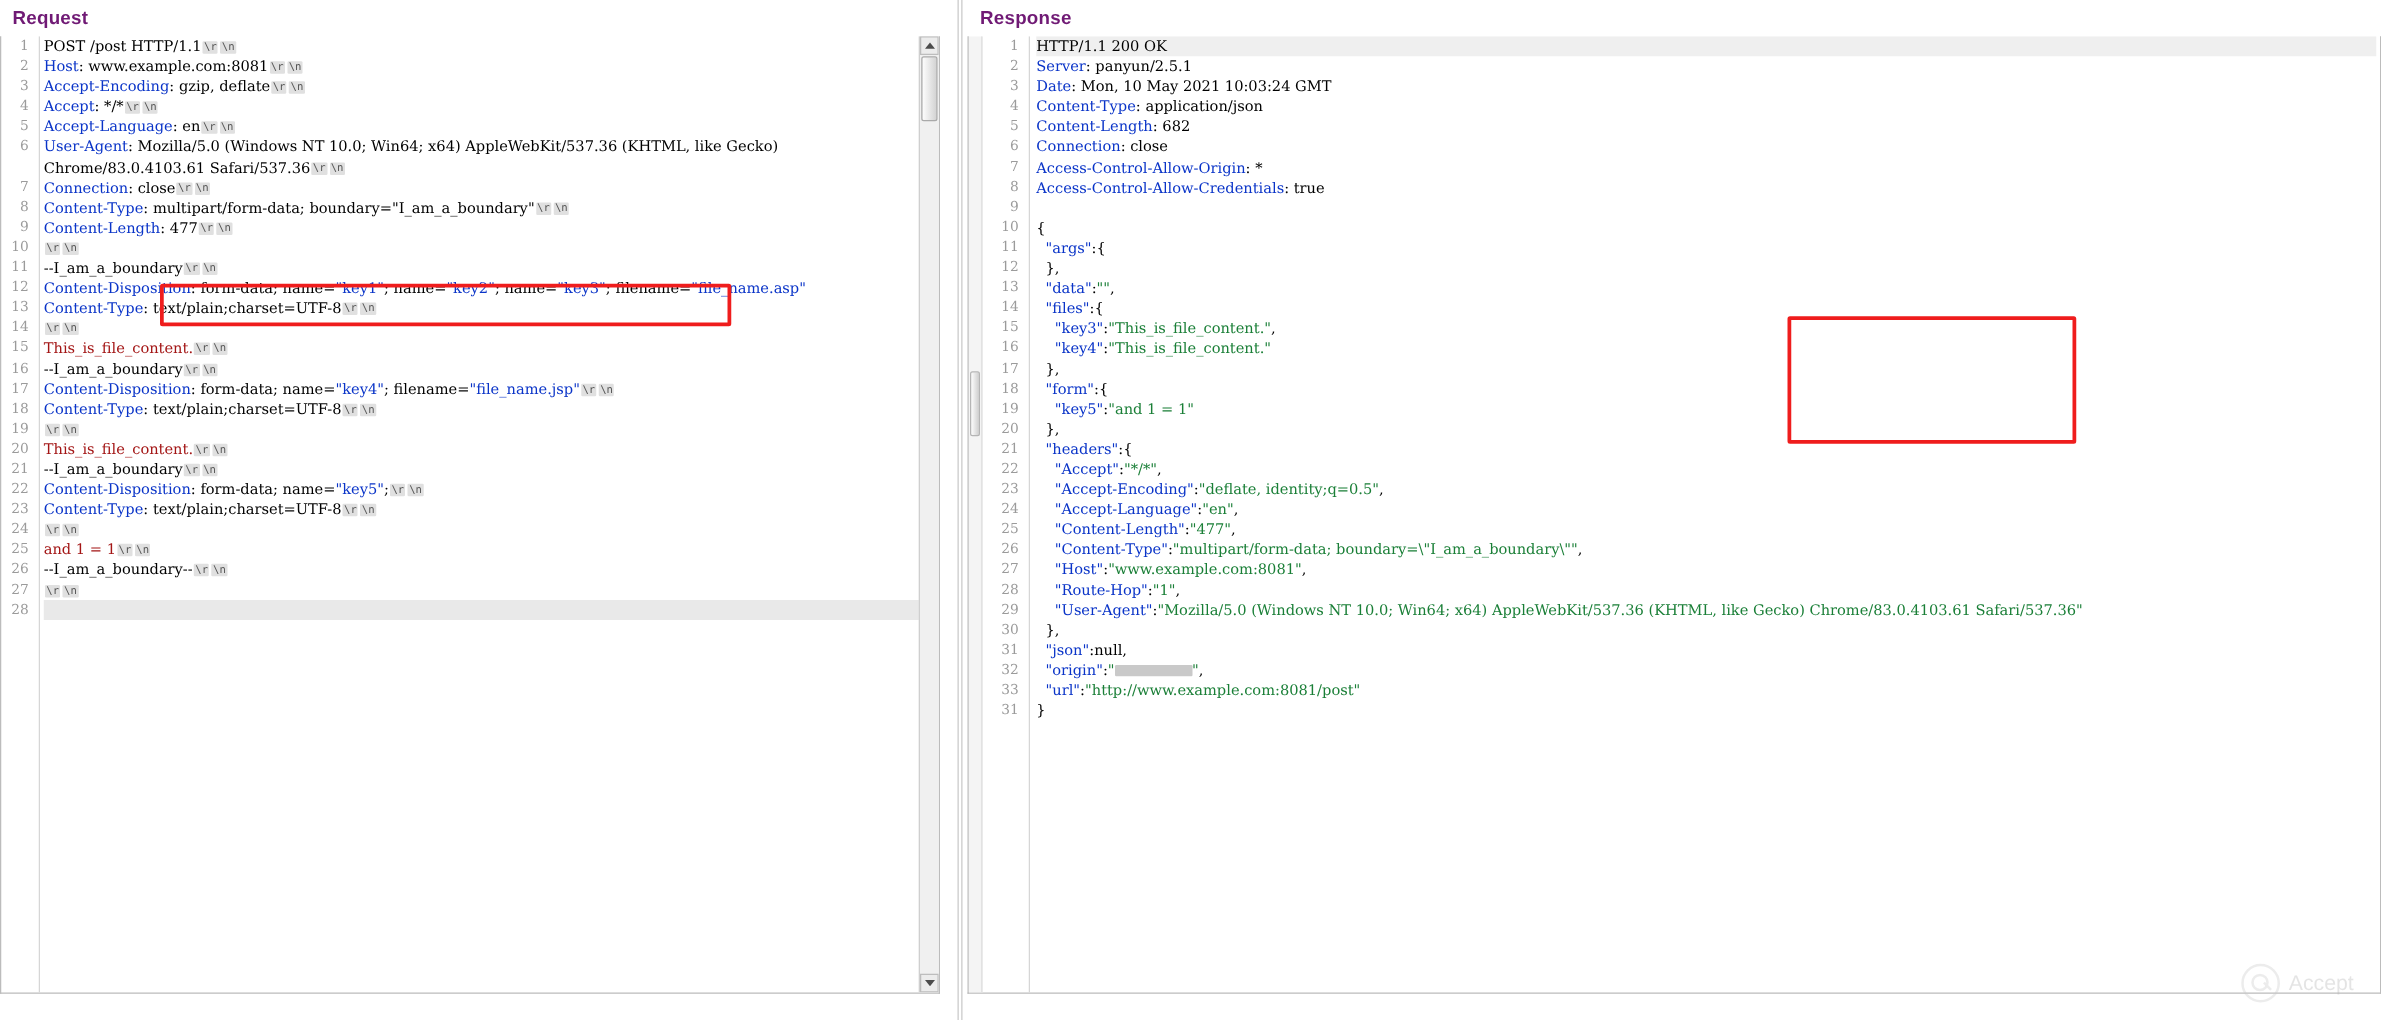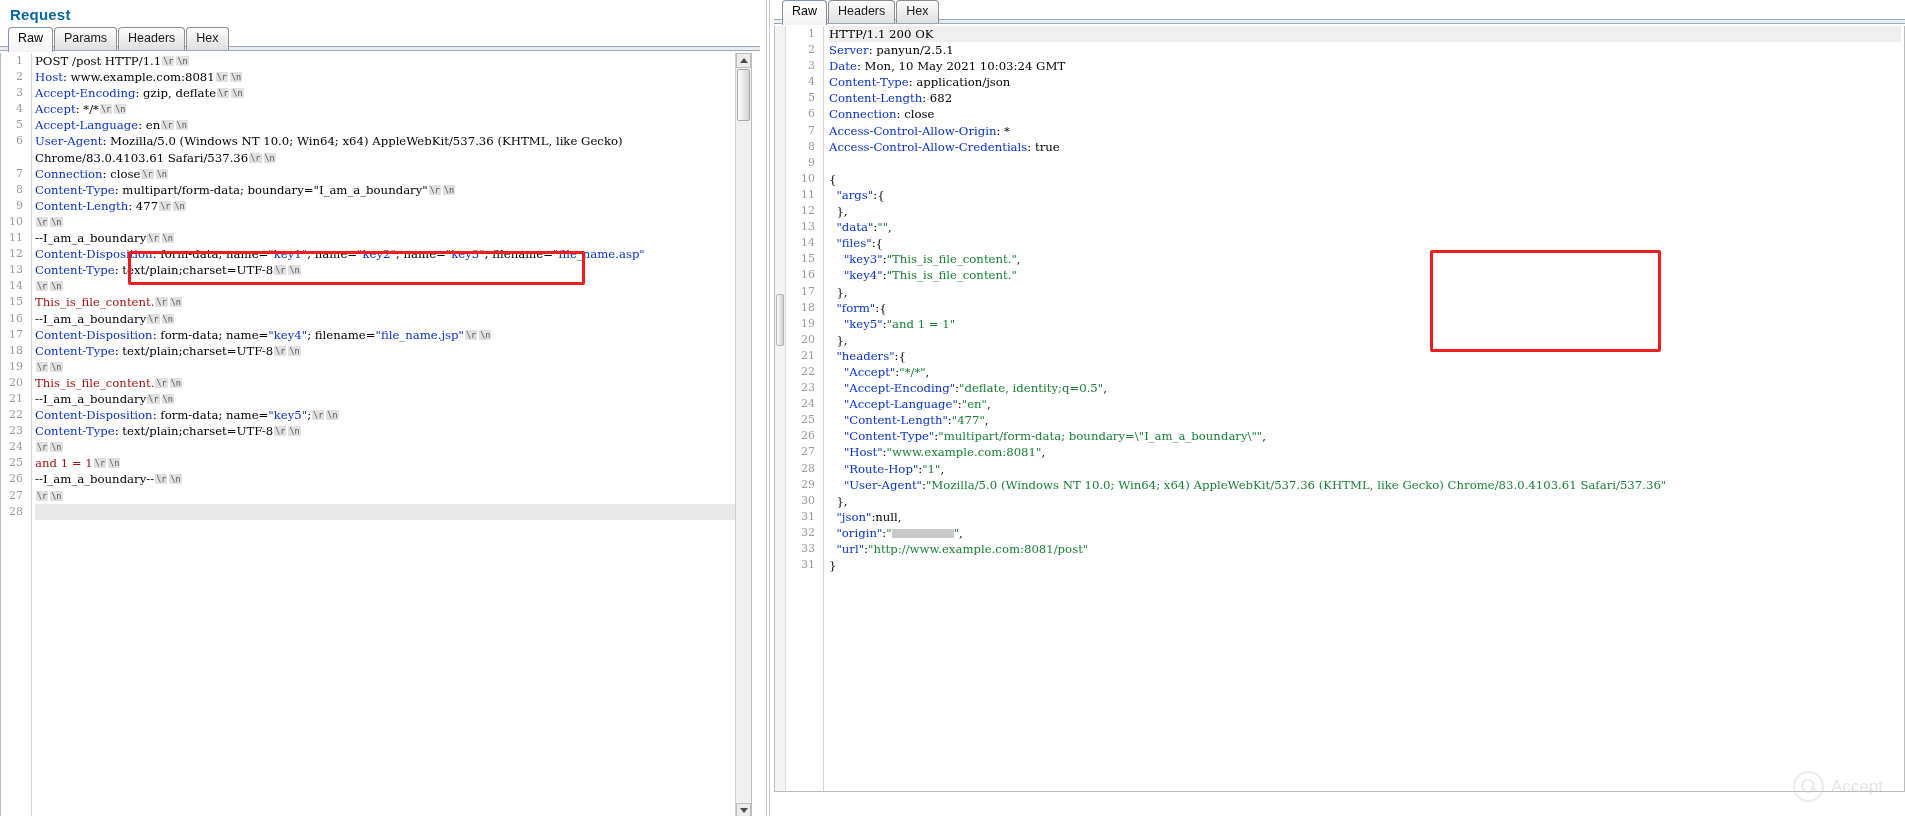--- a/index.html
+++ b/index.html
@@ -7,21 +7,21 @@
     width:1905px;height:816px;background:#ffffff;
     font-family:"Liberation Sans",sans-serif;
     overflow:hidden;position:relative;
   }
   .pane{position:absolute;top:0;height:816px;}
   #request-pane{left:0;width:760px;}
   #response-pane{left:774px;width:1131px;}
 
   .pane-title{
     font-family:"Liberation Sans",sans-serif;
-    font-size:15px;font-weight:bold;color:#0369a1;
+    font-size:15px;font-weight:bold;color:#701a75;
     padding:6px 0 4px 10px;letter-spacing:.2px;
   }
   #response-pane .pane-title{padding-left:10px;}
 
   .tabstrip{position:relative;height:24px;padding-left:8px;box-sizing:border-box;}
   .tabstrip:after{
     content:"";position:absolute;left:0;right:0;bottom:0;height:3px;
     border-top:1px solid #9aa7bd;border-bottom:1px solid #9aa7bd;
     background:#e9eef5;
   }
@@ -144,21 +144,20 @@
     content:"";position:absolute;left:15px;top:15px;width:8px;height:2px;
     background:#c9c9c9;transform:rotate(45deg);
   }
   .wm-text{font-size:17px;color:#b5b5b5;font-family:"Liberation Sans",sans-serif;}
 </style>
 </head>
 <body>
 
 <div class="pane" id="request-pane">
   <div class="pane-title">Request</div>
-  <div class="tabstrip" id="req-tabs"><div class="tab active">Raw</div><div class="tab">Params</div><div class="tab">Headers</div><div class="tab">Hex</div></div>
   <div class="editor" id="request-editor">
     <div class="code">
       <div class="ln-col" id="req-lns"><div class="line" style="padding-right: 4px;">1</div><div class="line" style="padding-right: 4px;">2</div><div class="line" style="padding-right: 4px;">3</div><div class="line" style="padding-right: 4px;">4</div><div class="line" style="padding-right: 4px;">5</div><div class="line wrapped" style="padding-right: 4px;">6</div><div class="line" style="padding-right: 4px;">7</div><div class="line" style="padding-right: 4px;">8</div><div class="line" style="padding-right: 4px;">9</div><div class="line" style="padding-right: 4px;">10</div><div class="line" style="padding-right: 4px;">11</div><div class="line" style="padding-right: 4px;">12</div><div class="line" style="padding-right: 4px;">13</div><div class="line" style="padding-right: 4px;">14</div><div class="line" style="padding-right: 4px;">15</div><div class="line" style="padding-right: 4px;">16</div><div class="line" style="padding-right: 4px;">17</div><div class="line" style="padding-right: 4px;">18</div><div class="line" style="padding-right: 4px;">19</div><div class="line" style="padding-right: 4px;">20</div><div class="line" style="padding-right: 4px;">21</div><div class="line" style="padding-right: 4px;">22</div><div class="line" style="padding-right: 4px;">23</div><div class="line" style="padding-right: 4px;">24</div><div class="line" style="padding-right: 4px;">25</div><div class="line" style="padding-right: 4px;">26</div><div class="line" style="padding-right: 4px;">27</div><div class="line" style="padding-right: 4px;">28</div></div>
       <div class="gutter-rule"></div>
       <div class="lines" id="req-lines"><div class="line"><span class="v">POST /post HTTP/1.1</span><span class="crlf">\r</span><span class="crlf">\n</span></div><div class="line"><span class="k">Host</span><span class="v">: www.example.com:8081</span><span class="crlf">\r</span><span class="crlf">\n</span></div><div class="line"><span class="k">Accept-Encoding</span><span class="v">: gzip, deflate</span><span class="crlf">\r</span><span class="crlf">\n</span></div><div class="line"><span class="k">Accept</span><span class="v">: */*</span><span class="crlf">\r</span><span class="crlf">\n</span></div><div class="line"><span class="k">Accept-Language</span><span class="v">: en</span><span class="crlf">\r</span><span class="crlf">\n</span></div><div class="line wrapped"><span class="k">User-Agent</span><span class="v">: Mozilla/5.0 (Windows NT 10.0; Win64; x64) AppleWebKit/537.36 (KHTML, like Gecko) Chrome/83.0.4103.61 Safari/537.36</span><span class="crlf">\r</span><span class="crlf">\n</span></div><div class="line"><span class="k">Connection</span><span class="v">: close</span><span class="crlf">\r</span><span class="crlf">\n</span></div><div class="line"><span class="k">Content-Type</span><span class="v">: multipart/form-data; boundary="I_am_a_boundary"</span><span class="crlf">\r</span><span class="crlf">\n</span></div><div class="line"><span class="k">Content-Length</span><span class="v">: 477</span><span class="crlf">\r</span><span class="crlf">\n</span></div><div class="line"><span class="crlf">\r</span><span class="crlf">\n</span></div><div class="line"><span class="v">--I_am_a_boundary</span><span class="crlf">\r</span><span class="crlf">\n</span></div><div class="line"><span class="k">Content-Disposition</span><span class="v">: form-data; name=</span><span class="s">"key1"</span><span class="v">; name=</span><span class="s">"key2"</span><span class="v">; name=</span><span class="s">"key3"</span><span class="v">; filename=</span><span class="s">"file_name.asp"</span></div><div class="line"><span class="k">Content-Type</span><span class="v">: text/plain;charset=UTF-8</span><span class="crlf">\r</span><span class="crlf">\n</span></div><div class="line"><span class="crlf">\r</span><span class="crlf">\n</span></div><div class="line"><span class="r">This_is_file_content.</span><span class="crlf">\r</span><span class="crlf">\n</span></div><div class="line"><span class="v">--I_am_a_boundary</span><span class="crlf">\r</span><span class="crlf">\n</span></div><div class="line"><span class="k">Content-Disposition</span><span class="v">: form-data; name=</span><span class="s">"key4"</span><span class="v">; filename=</span><span class="s">"file_name.jsp"</span><span class="crlf">\r</span><span class="crlf">\n</span></div><div class="line"><span class="k">Content-Type</span><span class="v">: text/plain;charset=UTF-8</span><span class="crlf">\r</span><span class="crlf">\n</span></div><div class="line"><span class="crlf">\r</span><span class="crlf">\n</span></div><div class="line"><span class="r">This_is_file_content.</span><span class="crlf">\r</span><span class="crlf">\n</span></div><div class="line"><span class="v">--I_am_a_boundary</span><span class="crlf">\r</span><span class="crlf">\n</span></div><div class="line"><span class="k">Content-Disposition</span><span class="v">: form-data; name=</span><span class="s">"key5"</span><span class="v">;</span><span class="crlf">\r</span><span class="crlf">\n</span></div><div class="line"><span class="k">Content-Type</span><span class="v">: text/plain;charset=UTF-8</span><span class="crlf">\r</span><span class="crlf">\n</span></div><div class="line"><span class="crlf">\r</span><span class="crlf">\n</span></div><div class="line"><span class="r">and 1 = 1</span><span class="crlf">\r</span><span class="crlf">\n</span></div><div class="line"><span class="v">--I_am_a_boundary--</span><span class="crlf">\r</span><span class="crlf">\n</span></div><div class="line"><span class="crlf">\r</span><span class="crlf">\n</span></div><div class="line" style="background: rgb(233, 233, 233); height: 16.1px;">&nbsp;</div></div>
     </div>
     <div class="redbox" id="req-redbox" style="border-color: rgb(239, 29, 29);"></div>
     <div class="scrollbar">
       <div class="sb-arrow up">
           <i></i>
@@ -168,21 +167,21 @@
           <i></i>
         </div>
     </div>
   </div>
 </div>
 
 <div class="divider" id="center-divider"></div>
 <div class="divider" id="center-divider2"></div>
 
 <div class="pane" id="response-pane">
-  <div class="tabstrip" id="res-tabs"><div class="tab active">Raw</div><div class="tab">Headers</div><div class="tab">Hex</div></div>
+  <div class="pane-title">Response</div>
   <div class="editor" id="response-editor">
     <div id="res-sb-v">
       <div id="res-sb-thumb"></div>
     </div>
     <div class="code" style="left:14px;">
       <div class="ln-col" id="res-lns"><div class="line" style="padding-right: 4px;">1</div><div class="line" style="padding-right: 4px;">2</div><div class="line" style="padding-right: 4px;">3</div><div class="line" style="padding-right: 4px;">4</div><div class="line" style="padding-right: 4px;">5</div><div class="line" style="padding-right: 4px;">6</div><div class="line" style="padding-right: 4px;">7</div><div class="line" style="padding-right: 4px;">8</div><div class="line" style="padding-right: 4px;">9</div><div class="line" style="padding-right: 4px;">10</div><div class="line" style="padding-right: 4px;">11</div><div class="line" style="padding-right: 4px;">12</div><div class="line" style="padding-right: 4px;">13</div><div class="line" style="padding-right: 4px;">14</div><div class="line" style="padding-right: 4px;">15</div><div class="line" style="padding-right: 4px;">16</div><div class="line" style="padding-right: 4px;">17</div><div class="line" style="padding-right: 4px;">18</div><div class="line" style="padding-right: 4px;">19</div><div class="line" style="padding-right: 4px;">20</div><div class="line" style="padding-right: 4px;">21</div><div class="line" style="padding-right: 4px;">22</div><div class="line" style="padding-right: 4px;">23</div><div class="line" style="padding-right: 4px;">24</div><div class="line" style="padding-right: 4px;">25</div><div class="line" style="padding-right: 4px;">26</div><div class="line" style="padding-right: 4px;">27</div><div class="line" style="padding-right: 4px;">28</div><div class="line" style="padding-right: 4px;">29</div><div class="line" style="padding-right: 4px;">30</div><div class="line" style="padding-right: 4px;">31</div><div class="line" style="padding-right: 4px;">32</div><div class="line" style="padding-right: 4px;">33</div><div class="line" style="padding-right: 4px;">31</div></div>
       <div class="gutter-rule"></div>
       <div class="lines" id="res-lines"><div class="line hl"><span class="v">HTTP/1.1 200 OK</span></div><div class="line"><span class="k">Server</span><span class="v">: panyun/2.5.1</span></div><div class="line"><span class="k">Date</span><span class="v">: Mon, 10 May 2021 10:03:24 GMT</span></div><div class="line"><span class="k">Content-Type</span><span class="v">: application/json</span></div><div class="line"><span class="k">Content-Length</span><span class="v">: 682</span></div><div class="line"><span class="k">Connection</span><span class="v">: close</span></div><div class="line"><span class="k">Access-Control-Allow-Origin</span><span class="v">: *</span></div><div class="line"><span class="k">Access-Control-Allow-Credentials</span><span class="v">: true</span></div><div class="line">&nbsp;</div><div class="line"><span class="v">{</span></div><div class="line" style="height: 32.2px; white-space: pre;"><span class="v">  </span><span class="k">"args"</span><span class="v">:{
   },</span></div><div class="line"><span class="v">  </span><span class="k">"data"</span><span class="v">:</span><span class="g">""</span><span class="v">,</span></div><div class="line"><span class="v">  </span><span class="k">"files"</span><span class="v">:{</span></div><div class="line"><span class="v">    </span><span class="k">"key3"</span><span class="v">:</span><span class="g">"This_is_file_content."</span><span class="v">,</span></div><div class="line"><span class="v">    </span><span class="k">"key4"</span><span class="v">:</span><span class="g">"This_is_file_content."</span></div><div class="line"><span class="v">  },</span></div><div class="line"><span class="v">  </span><span class="k">"form"</span><span class="v">:{</span></div><div class="line"><span class="v">    </span><span class="k">"key5"</span><span class="v">:</span><span class="g">"and 1 = 1"</span></div><div class="line"><span class="v">  },</span></div><div class="line"><span class="v">  </span><span class="k">"headers"</span><span class="v">:{</span></div><div class="line"><span class="v">    </span><span class="k">"Accept"</span><span class="v">:</span><span class="g">"*/*"</span><span class="v">,</span></div><div class="line"><span class="v">    </span><span class="k">"Accept-Encoding"</span><span class="v">:</span><span class="g">"deflate, identity;q=0.5"</span><span class="v">,</span></div><div class="line"><span class="v">    </span><span class="k">"Accept-Language"</span><span class="v">:</span><span class="g">"en"</span><span class="v">,</span></div><div class="line"><span class="v">    </span><span class="k">"Content-Length"</span><span class="v">:</span><span class="g">"477"</span><span class="v">,</span></div><div class="line"><span class="v">    </span><span class="k">"Content-Type"</span><span class="v">:</span><span class="g">"multipart/form-data; boundary=\"I_am_a_boundary\""</span><span class="v">,</span></div><div class="line"><span class="v">    </span><span class="k">"Host"</span><span class="v">:</span><span class="g">"www.example.com:8081"</span><span class="v">,</span></div><div class="line"><span class="v">    </span><span class="k">"Route-Hop"</span><span class="v">:</span><span class="g">"1"</span><span class="v">,</span></div><div class="line"><span class="v">    </span><span class="k">"User-Agent"</span><span class="v">:</span><span class="g">"Mozilla/5.0 (Windows NT 10.0; Win64; x64) AppleWebKit/537.36 (KHTML, like Gecko) Chrome/83.0.4103.61 Safari/537.36"</span></div><div class="line"><span class="v">  },</span></div><div class="line"><span class="v">  </span><span class="k">"json"</span><span class="v">:null,</span></div><div class="line"><span class="v">  </span><span class="k">"origin"</span><span class="v">:</span><span class="g">"</span><span class="redacted"></span><span class="g">"</span><span class="v">,</span></div><div class="line"><span class="v">  </span><span class="k">"url"</span><span class="v">:</span><span class="g">"http://www.example.com:8081/post"</span></div><div class="line"><span class="v">}</span></div><div class="line">&nbsp;</div></div>
     </div>

